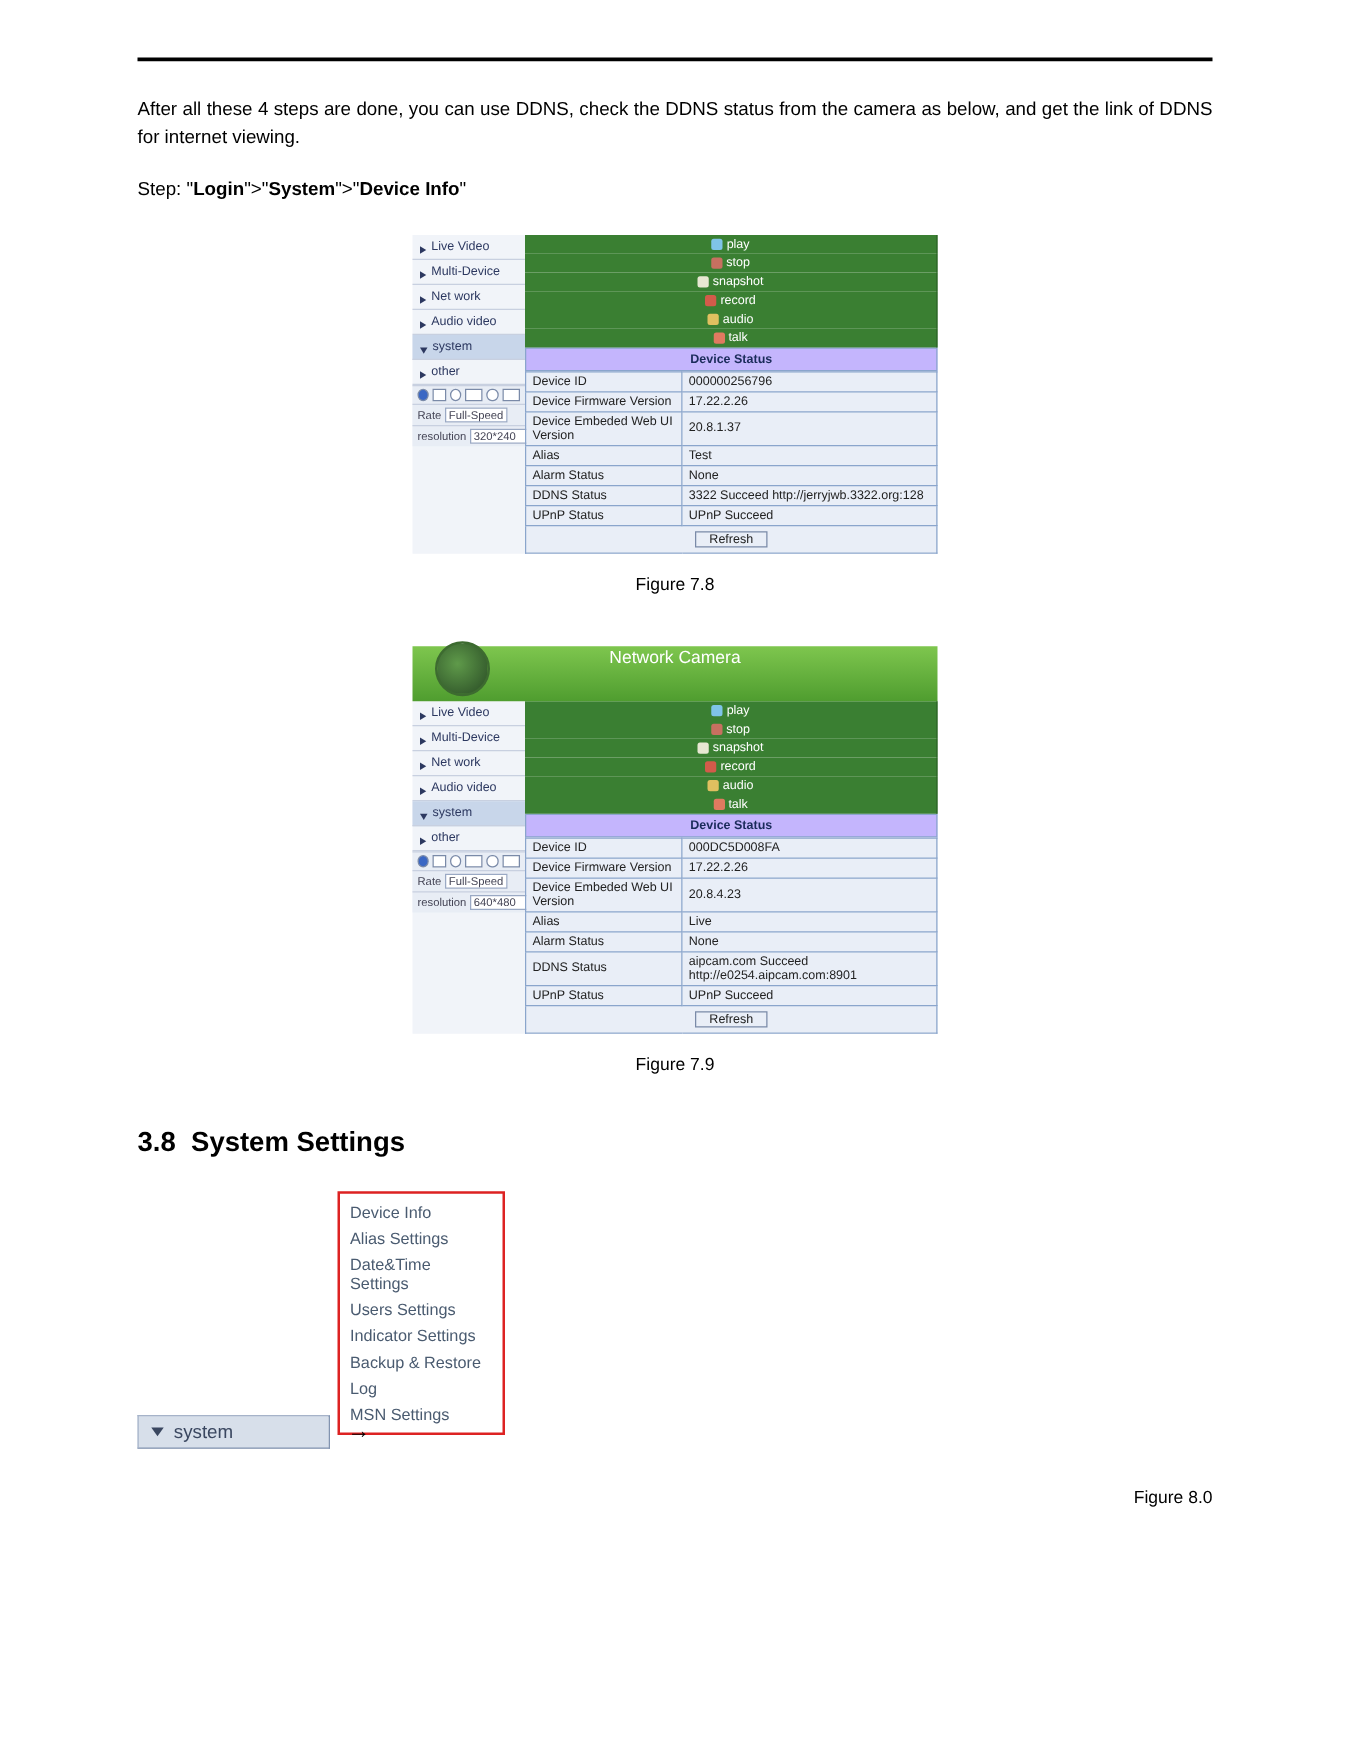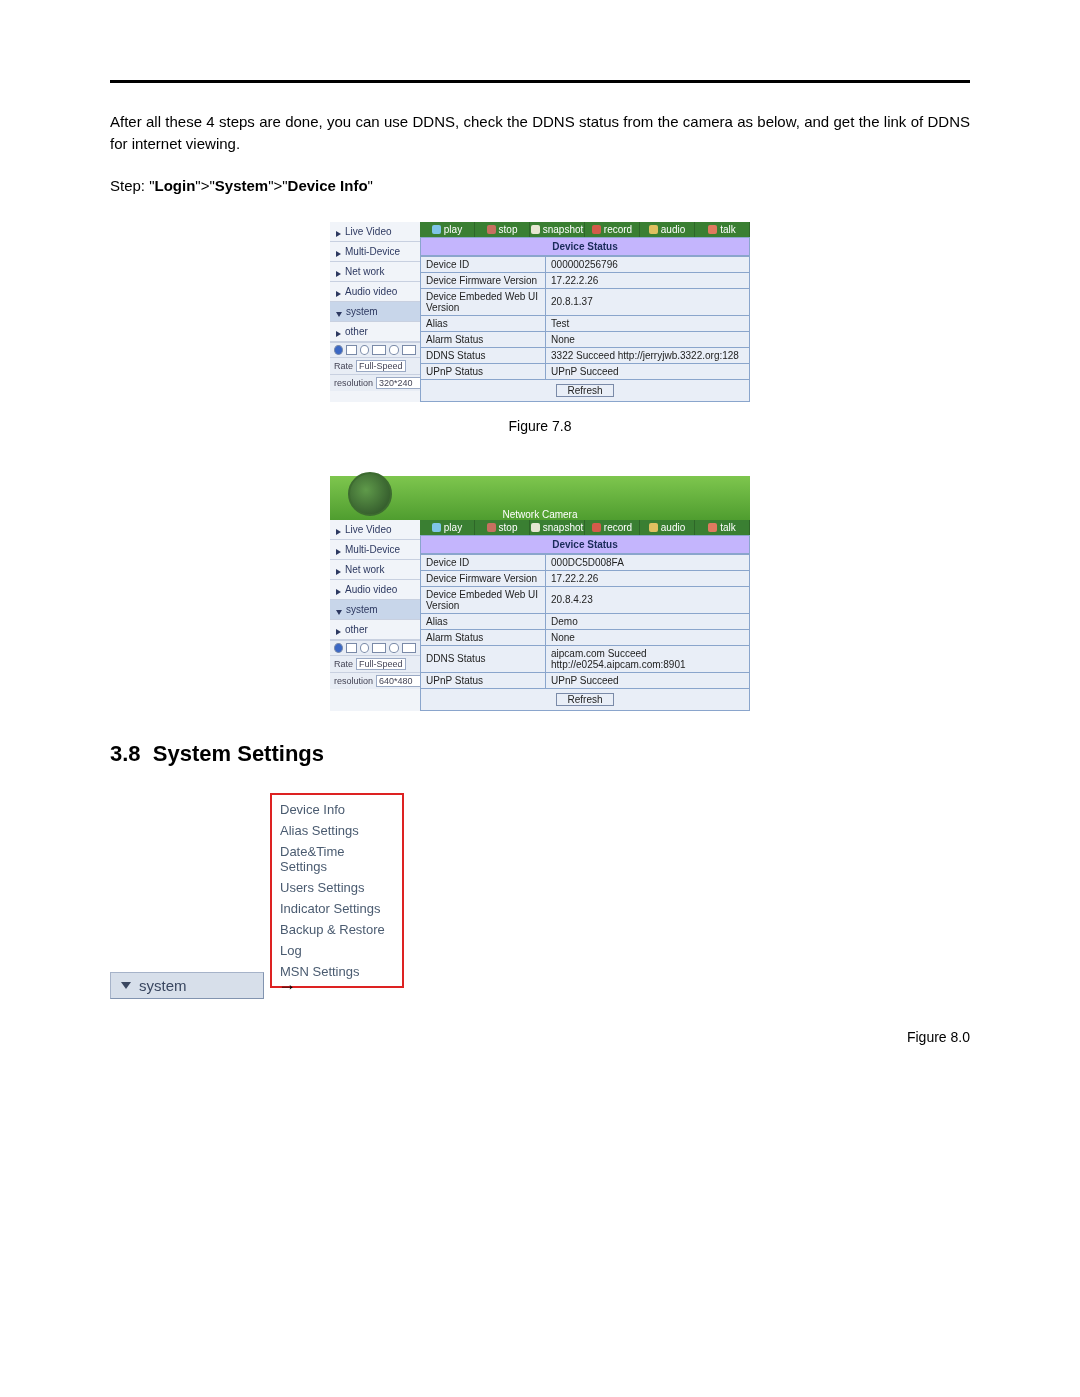--- a/index.html
+++ b/index.html
@@ -1,40 +1,40 @@
 <!DOCTYPE html>
 <html><head>
 <meta charset="utf-8">
 <style>
   html,body{margin:0;padding:0;background:#fff;font-family:Arial,Helvetica,sans-serif;color:#000;}
-  .page{width:1080px;margin:0 auto;box-sizing:border-box;padding:80px 110px 40px 110px;}
+  .page{width:1080px;margin:0 auto;box-sizing:border-box;padding:46px 110px 40px 110px;}
   .rule{border-top:3px solid #000;margin-bottom:28px;}
   .para{font-size:15px;line-height:1.45;text-align:justify;margin:0 0 8px 0;}
   .step{font-size:15px;margin:22px 0 28px 0;}
   .step b{font-weight:bold;}
   .caption{text-align:center;font-size:14px;color:#000;margin:16px 0 42px 0;}
   .h2{font-size:22px;font-weight:bold;margin:30px 0 26px 0;}
   
   .camwrap{width:420px;margin:0 auto;}
-  .camhead{height:44px;background:linear-gradient(#7ec64e,#4f9d2f);color:#fff;font-size:10px;display:flex;align-items:flex-end;justify-content:center;position:relative;}
+  .camhead{height:44px;background:linear-gradient(#7ec64e,#4f9d2f);color:#fff;font-size:14px;display:flex;align-items:flex-start;justify-content:center;position:relative;}
   .camlens{position:absolute;left:18px;top:-4px;width:40px;height:40px;border-radius:50%;background:radial-gradient(circle at 40% 40%,#5f9a4a,#284a24);border:2px solid #3d6b30;}
   .splitter{display:flex;}
   .side{width:90px;background:#f1f4f9;font-size:10px;color:#2c3860;}
   .side .mi{padding:4px 6px;border-bottom:1px solid #c8d0e0;display:flex;align-items:flex-end;gap:4px;}
   .side .mi.sel{background:#c8d6ea;}
   .side .tri{display:inline-block;width:0;height:0;border-left:5px solid #2c3860;border-top:3px solid transparent;border-bottom:3px solid transparent;}
   .side .triopen{display:inline-block;width:0;height:0;border-top:5px solid #2c3860;border-left:3px solid transparent;border-right:3px solid transparent;}
   .sidectl{background:#e8edf5;}
   .sidectl .row{display:flex;align-items:center;gap:3px;padding:2px 4px;border-top:1px solid #c8d0e0;font-size:9px;color:#445;}
   .sidectl .sq{width:10px;height:8px;border:1px solid #7a8aa8;background:#fff;}
   .sidectl .cir{width:8px;height:8px;border:1px solid #7a8aa8;border-radius:50%;background:#fff;}
   .sidectl .act{background:#3a67c4;}
   .sidectl .dd{border:1px solid #9aa9c4;background:#fff;padding:0 2px;font-size:9px;min-width:44px;}
   .main{flex:1;}
-  .topbar{display:flex;}
+  .topbar{display:flex;flex-direction:column;}
   .tbtn{flex:1;background:#3a7f32;color:#fff;font-size:10px;padding:2px 0;text-align:center;border-right:1px solid #2e6628;display:flex;align-items:center;justify-content:center;gap:3px;}
   .tbtn .ic{width:9px;height:9px;background:#e4b04a;border-radius:2px;}
   .tbtn .ic.play{background:#7fc4e8;}
   .tbtn .ic.stop{background:#c77060;}
   .tbtn .ic.snap{background:#e7e7d2;}
   .tbtn .ic.rec{background:#d35b4a;}
   .tbtn .ic.aud{background:#e0c060;}
   .tbtn .ic.talk{background:#e07a60;}
   .dvhdr{background:#c4b5fd;color:#1a2b5a;font-size:10px;font-weight:bold;text-align:center;padding:3px 0;border:1px solid #8aa5cc;}
   .tbl{width:100%;border-collapse:collapse;font-size:10px;}
@@ -264,21 +264,21 @@
           <tr>
                 <td class="k">Device Firmware Version</td>
                 <td>17.22.2.26</td>
               </tr>
           <tr>
                 <td class="k">Device Embeded Web UI Version</td>
                 <td>20.8.4.23</td>
               </tr>
           <tr>
                 <td class="k">Alias</td>
-                <td>Demo</td>
+                <td>Live</td>
               </tr>
           <tr>
                 <td class="k">Alarm Status</td>
                 <td>None</td>
               </tr>
           <tr>
                 <td class="k">DDNS Status</td>
                 <td>aipcam.com  Succeed  http://e0254.aipcam.com:8901</td>
               </tr>
           <tr>
@@ -286,20 +286,21 @@
                 <td>UPnP Succeed</td>
               </tr>
           <tr>
                 <td colspan="2" class="reftd"><span class="refbtn">Refresh</span></td>
               </tr>
         </tbody>
           </table>
       </div>
     </div>
   </div>
+  <div class="caption">Figure 7.9</div>
 
   <div class="h2">
     <span>3.8</span>&nbsp;&nbsp;<span>System Settings</span>
   </div>
 
   <div style="display:flex;align-items:flex-end;">
     <div style="width:160px;"></div>
     <div class="menubox">
       <div class="mli">Device Info</div>
       <div class="mli">Alias Settings</div>

